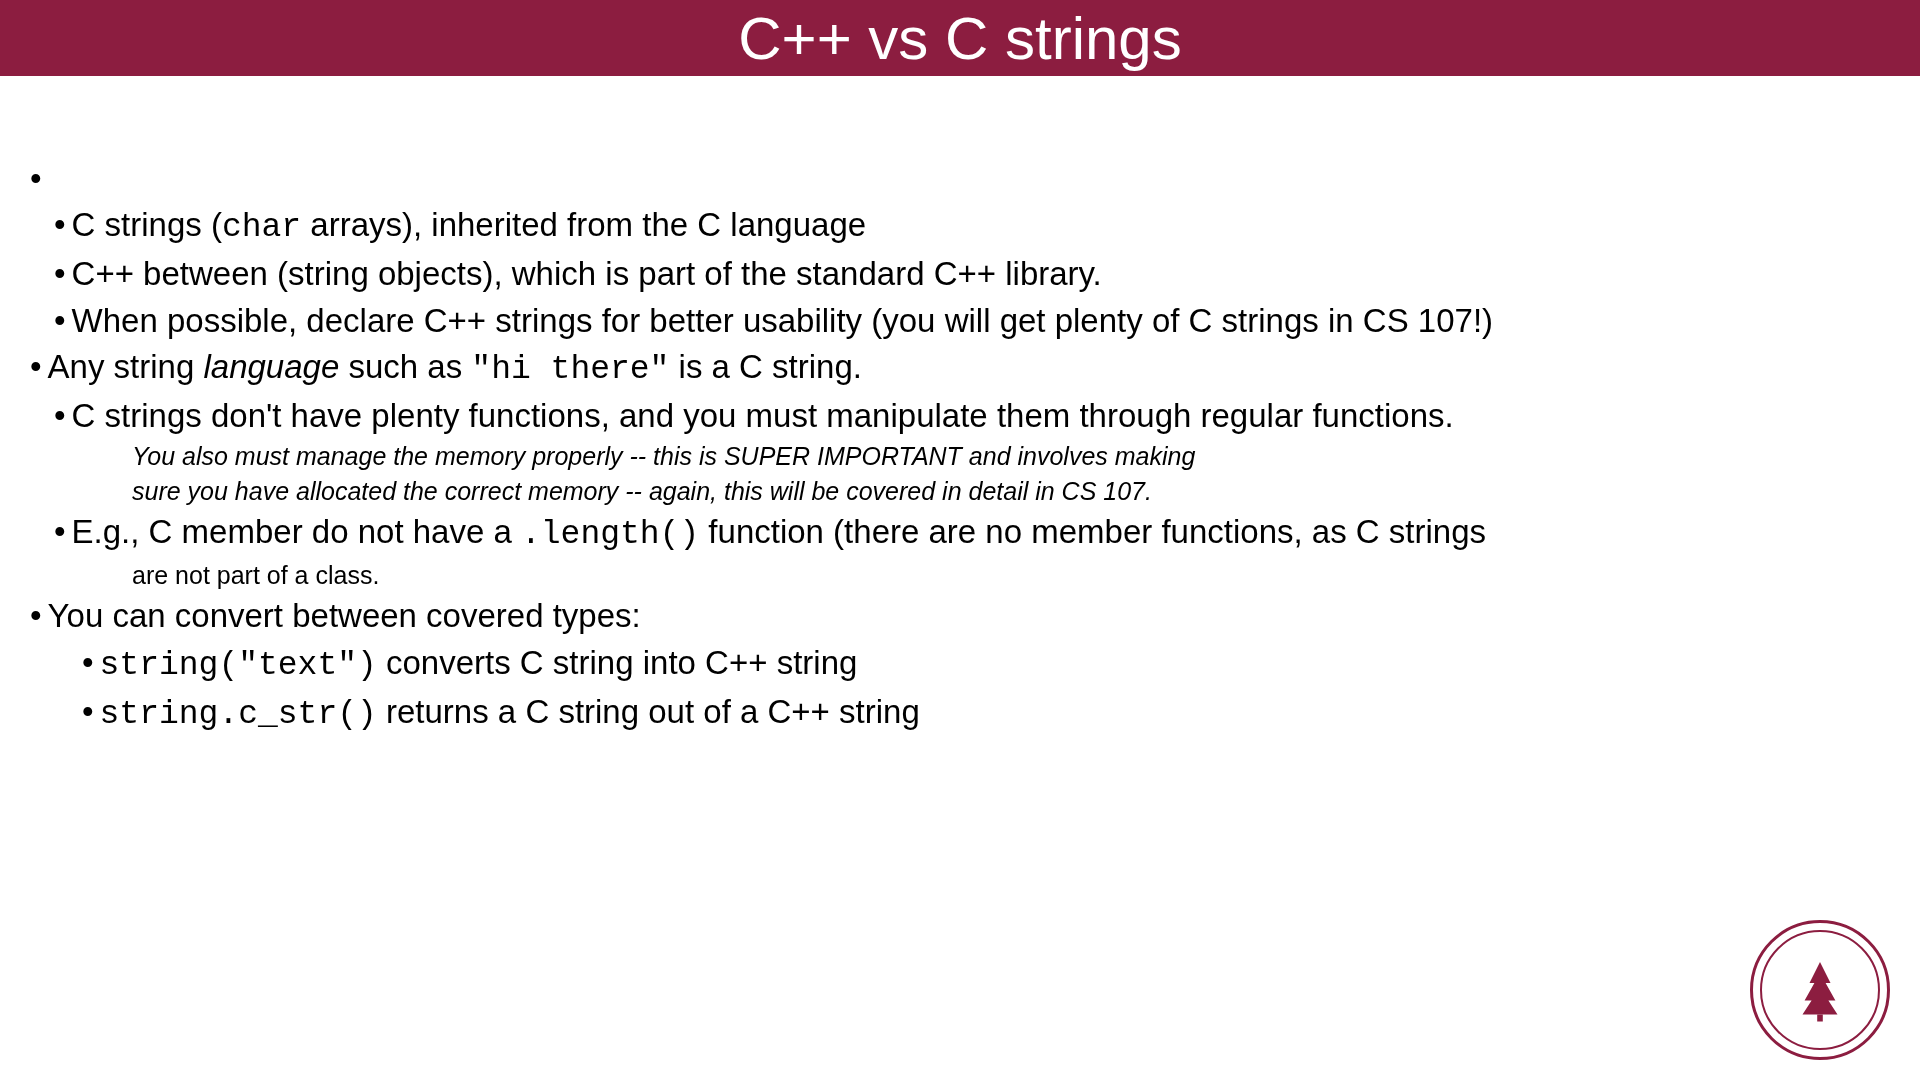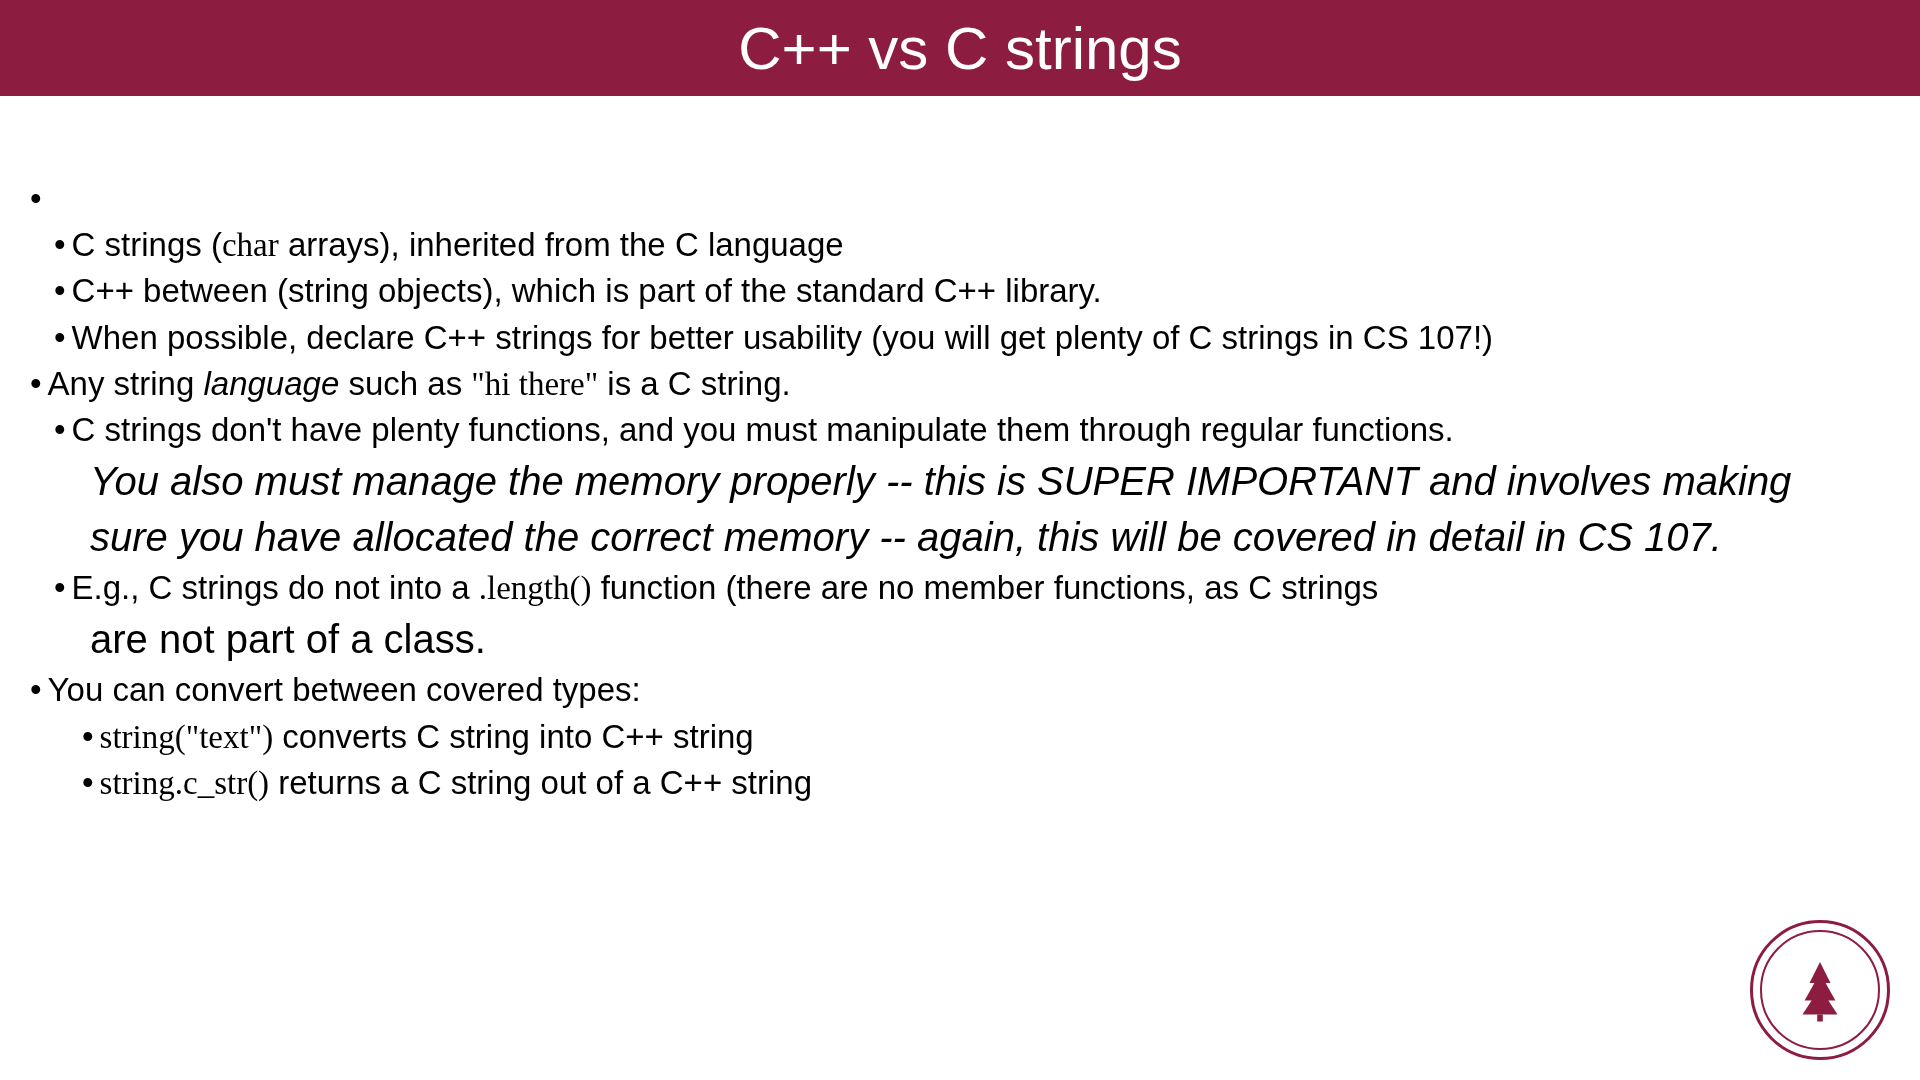--- a/index.html
+++ b/index.html
@@ -1,27 +1,27 @@
 <!DOCTYPE html>
 <html><head>
   <meta charset="utf-8">
   <style>
     * { margin: 0; padding: 0; box-sizing: border-box; }
     html, body { width: 1920px; height: 1080px; font-family: Arial, Helvetica, sans-serif; background: #fff; overflow: hidden; }
-    .header { background: #8c1d40; height: 96px; display: flex; align-items: center; justify-content: center; }
+    .header { background: #8c1d40; height: 76px; display: flex; align-items: center; justify-content: center; }
     .header-title { color: #fff; font-size: 60px; font-weight: 400; }
     .content { padding: 80px 30px 0 30px; }
     .bullet-l1 { font-size: 33px; color: #000; line-height: 1.4; display: flex; }
     .bullet-l2 { font-size: 33px; color: #000; line-height: 1.4; margin-left: 24px; display: flex; }
     .bullet-l3 { font-size: 33px; color: #000; line-height: 1.4; margin-left: 52px; display: flex; }
     .dot { margin-right: 6px; flex-shrink: 0; }
     .bold { font-weight: 400; }
     .italic { font-style: italic; }
-    .mono { font-family: Liberation Serif, serif; }
-    .cont { margin-left: 60px; font-size: 40px; color: #000; line-height: 1.4; }
+    .mono { font-family: Liberation Mono, monospace; }
+    .cont { margin-left: 102px; font-size: 25px; color: #000; line-height: 1.4; }
     .logo { position: absolute; right: 30px; bottom: 20px; width: 140px; height: 140px; }
     .seal-outer { position:absolute; inset:0; border: 3px solid #8c1d40; border-radius:50%; }
     .seal-inner { position:absolute; inset:10px; border: 2px solid #8c1d40; border-radius:50%; display:flex; align-items:center; justify-content:center; }
   </style>
 </head>
 <body>
 
 <div class="header">
   <div class="header-title">C++ vs C strings</div>
 </div>
@@ -61,21 +61,21 @@
   <div class="bullet-l2">
     <span class="dot">•</span>
     <span>C strings don't have plenty functions, and you must manipulate them through regular functions.</span>
   </div>
   <div class="cont italic">You also must manage the memory properly -- this is SUPER IMPORTANT and involves making</div>
   <div class="cont italic">sure you have allocated the correct memory -- again, this will be covered in detail in CS 107.</div>
 
   <div class="bullet-l2">
     <span class="dot">•</span>
     <span>
-      <span>E.g., C strings do not into a </span><span class="mono">.length()</span><span> function (there are no member functions, as C strings</span>
+      <span>E.g., C member do not have a </span><span class="mono">.length()</span><span> function (there are no member functions, as C strings</span>
     </span>
   </div>
   <div class="cont">are not part of a class.</div>
 
   <div class="bullet-l1">
     <span class="dot">•</span>
     <span>You can convert between covered types:</span>
   </div>
 
   <div class="bullet-l3">

